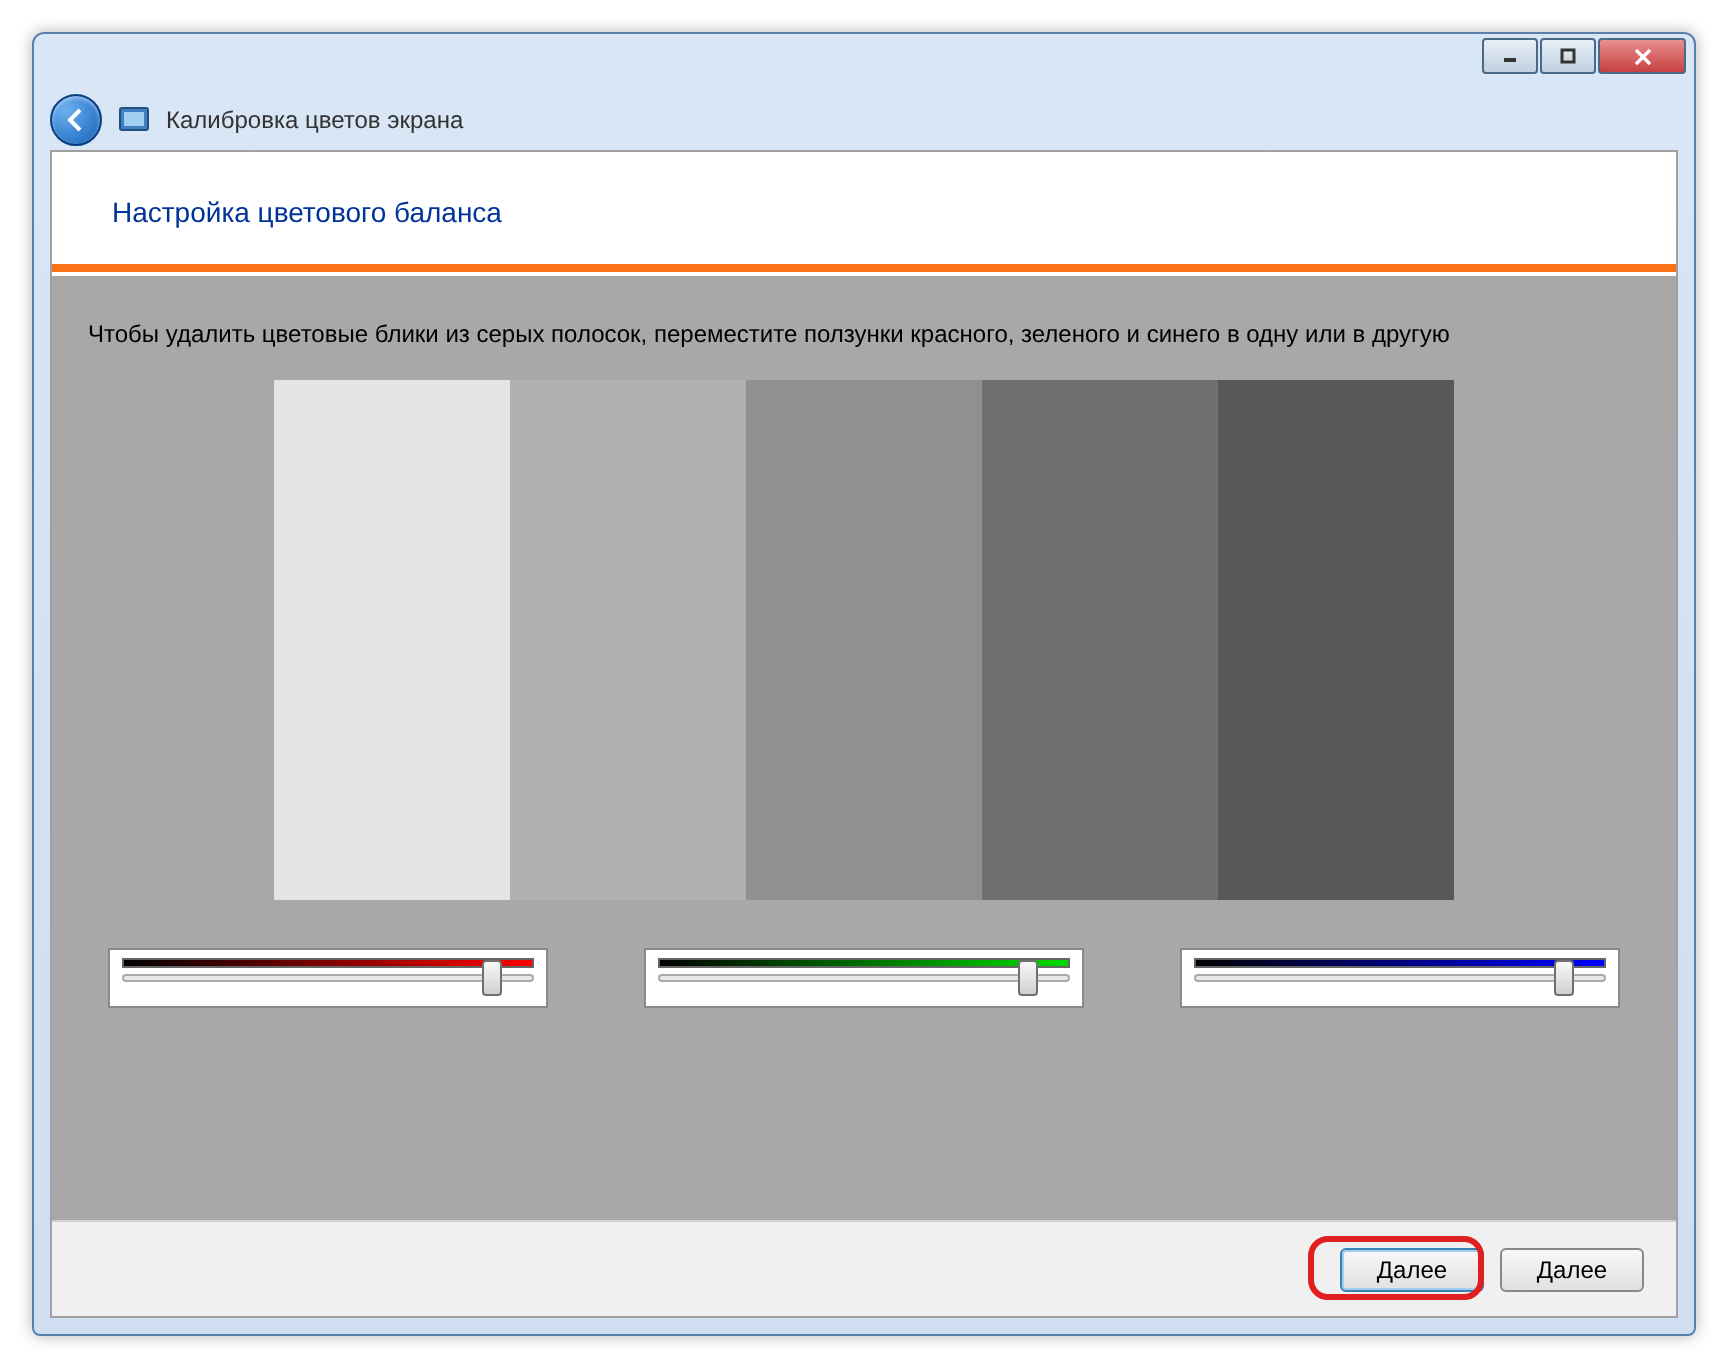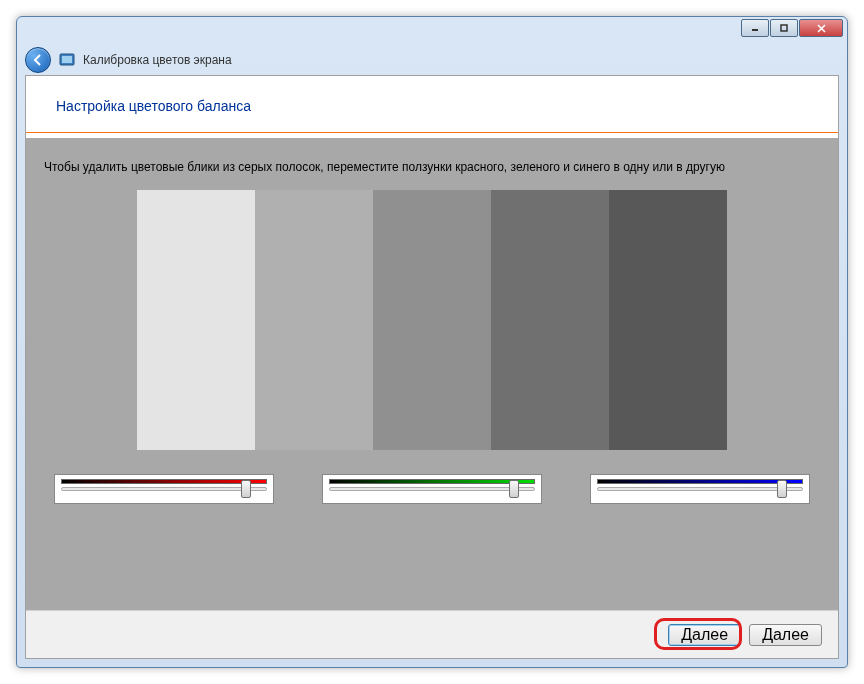--- a/index.html
+++ b/index.html
@@ -95,21 +95,21 @@
       position: absolute;
       top: 58px;
       left: 8px;
       right: 8px;
       bottom: 8px;
       background: #fff;
       border: 1px solid #a0a0a0;
     }
     .content-header {
       padding: 22px 30px 18px 30px;
-      border-bottom: 1px solid #f97316;
+      border-bottom: 4px solid #f97316;
     }
     .content-title {
       color: #003399;
       font-size: 14px;
       font-weight: normal;
     }
     .content-body {
       position: absolute;
       top: 62px;
       left: 0;
@@ -191,21 +191,21 @@
       gap: 8px;
       background: #f0f0f0;
     }
     .btn {
       min-width: 72px;
       height: 22px;
       padding: 0 12px;
       background: linear-gradient(to bottom, #f8f8f8, #e0e0e0);
       border: 1px solid #888;
       border-radius: 3px;
-      font-size: 16px;
+      font-size: 12px;
       cursor: pointer;
       font-family: inherit;
     }
     .btn.primary {
       border: 1px solid #3c7fb1;
       box-shadow: inset 0 0 0 1px #a0d0f0;
     }
     .highlight-ring {
       position: absolute;
       border: 3px solid #e02020;

